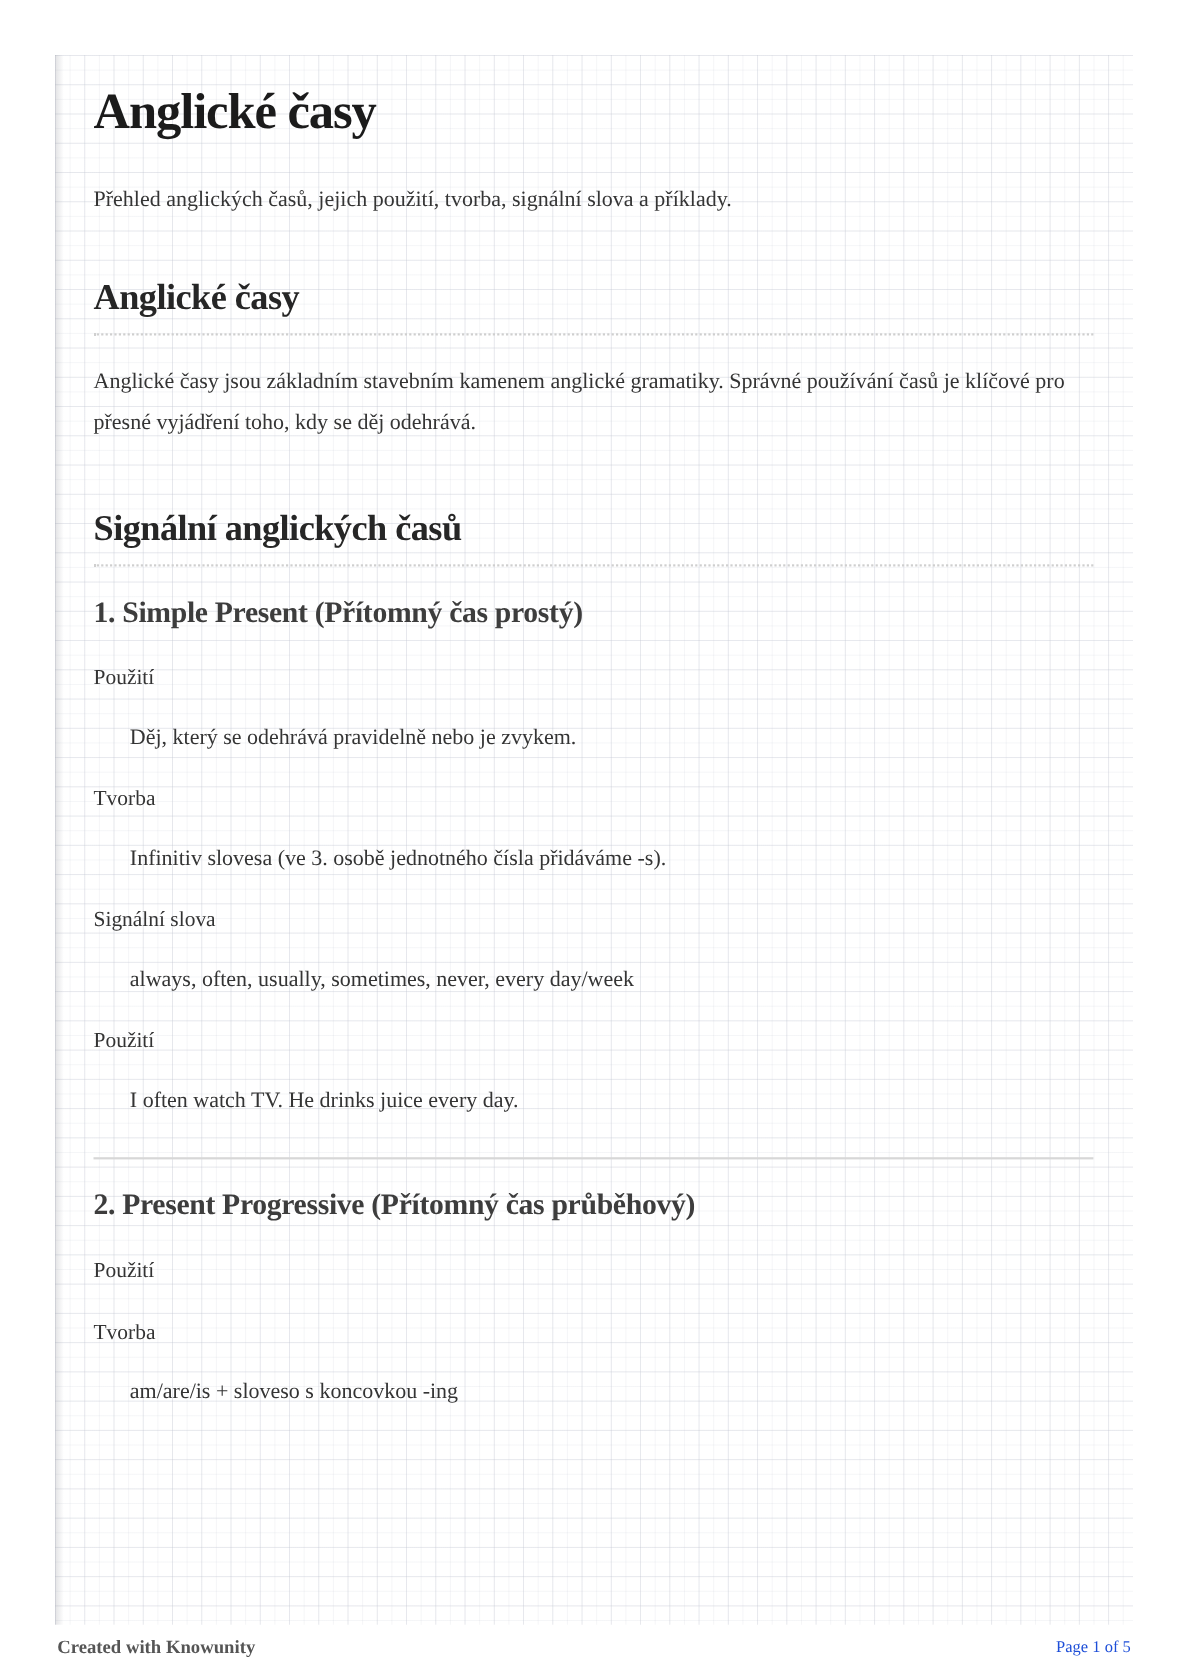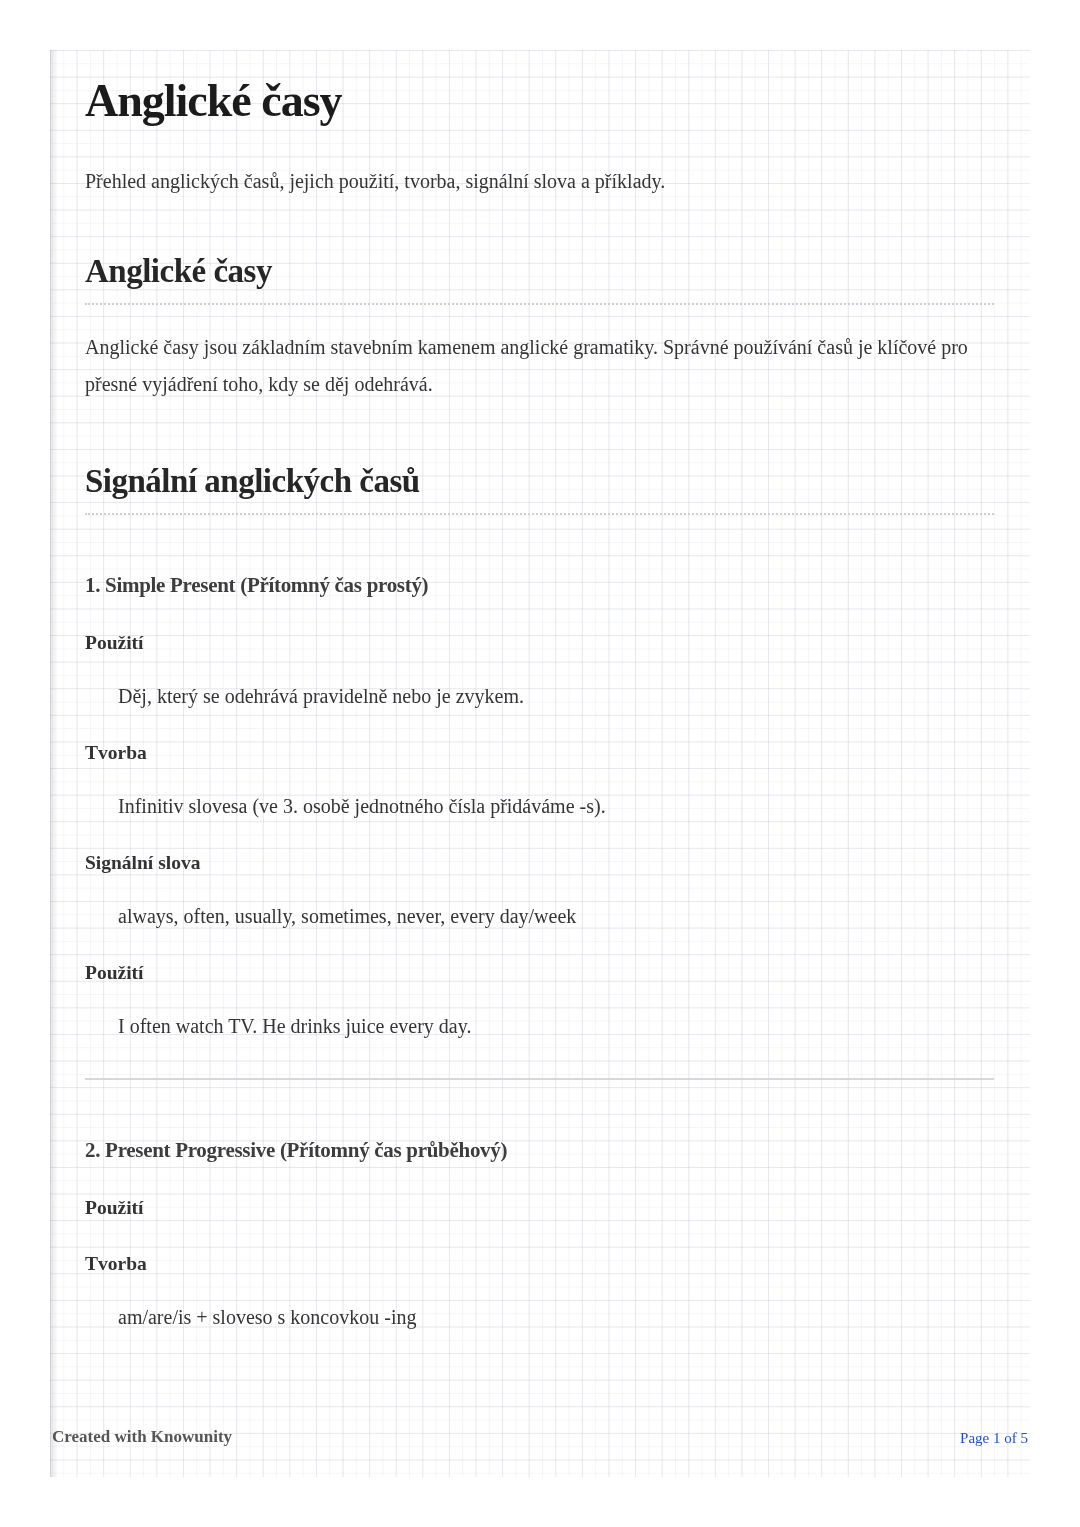--- a/index.html
+++ b/index.html
@@ -53,48 +53,48 @@
     padding-bottom: 13px;
     border-bottom: 2px dotted #cfcfcf;
   }
   p.body-text {
     margin-top: 24px;
     font-size: 20px;
     line-height: 1.85;
     color: #343434;
   }
   h3.tense {
-    margin-top: 58px;
-    font-size: 21px;
+    margin-top: 26px;
+    font-size: 27px;
     font-weight: 700;
     letter-spacing: -0.3px;
     color: #3d3d3d;
   }
   h4.lbl {
     margin-top: 34px;
     font-size: 19.5px;
-    font-weight: 700;
+    font-weight: 400;
     color: #333333;
   }
   p.indent {
     margin: 31px 0 0 33px;
     font-size: 20px;
     color: #343434;
   }
   hr.divider {
     margin-top: 40px;
     border: none;
     border-top: 2px solid #d7d7d7;
   }
   .footer {
     position: absolute;
-    left: 52px; right: 52px; top: 1427px;
+    left: 52px; right: 52px; top: 1488px;
     display: flex;
     justify-content: space-between;
-    align-items: flex-end;
+    align-items: center;
   }
   .footer .brand {
     font-size: 17px;
     font-weight: 700;
     color: #555555;
   }
   .footer .pagenum {
     font-size: 15px;
     font-weight: 400;
     color: #1d4ed8;

